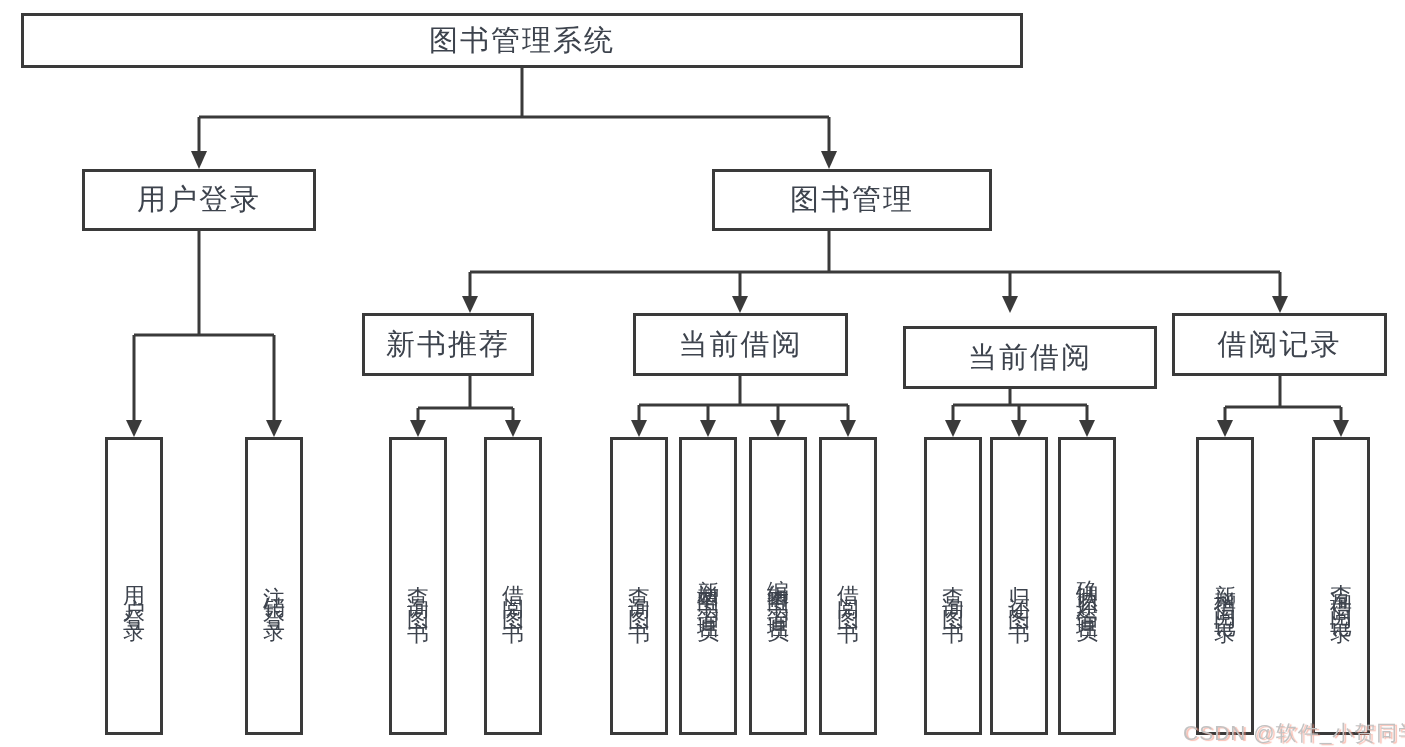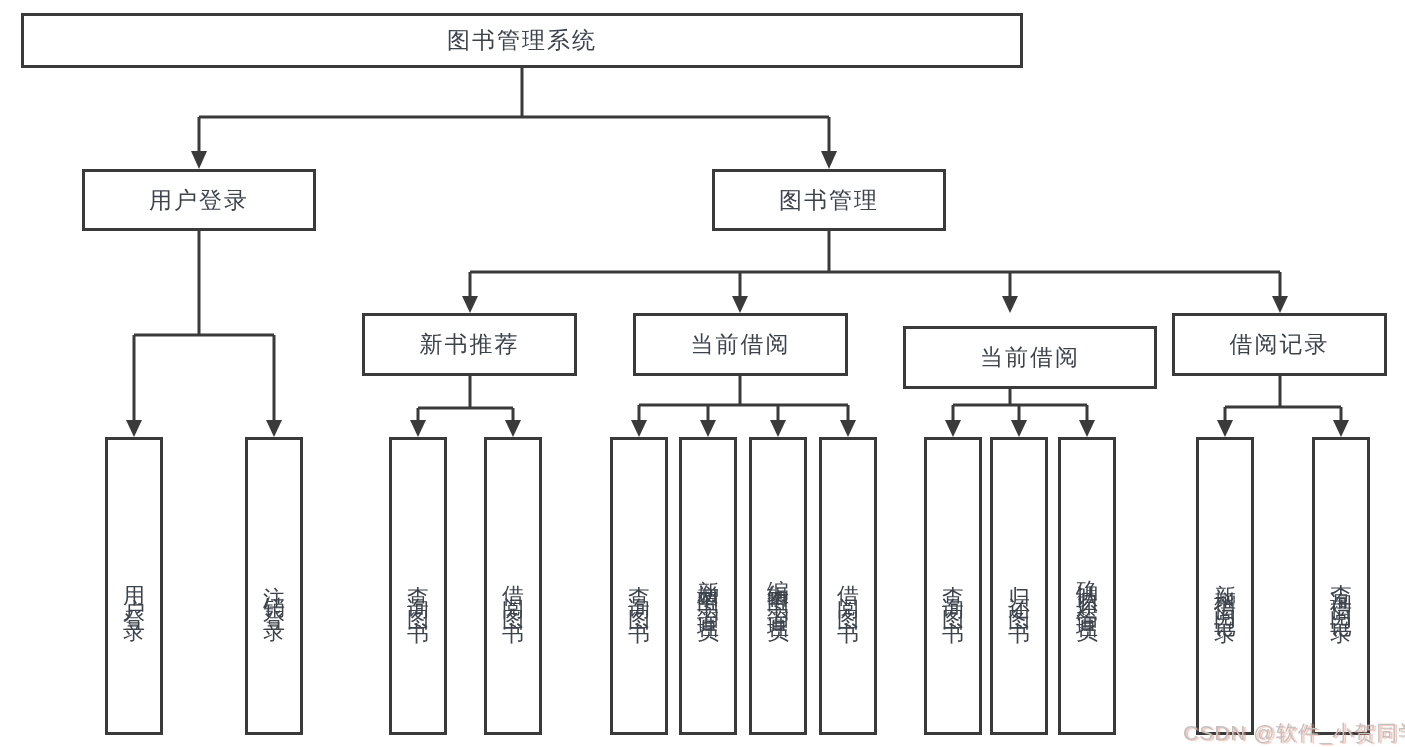--- a/index.html
+++ b/index.html
@@ -16,21 +16,21 @@
     box-sizing:border-box;
     border:3px solid #3a3a3a;
     background:#ffffff;
     display:flex;
     align-items:center;
     justify-content:center;
     color:#383838;
     z-index:2;
   }
   .box.h span{
-    font-size:23px;
+    font-size:29px;
     letter-spacing:2px;
     white-space:nowrap;
     color:#3d434d;
   }
   .box.v span{
     writing-mode:vertical-rl;
     font-size:22px;
     color:#3d434d;
     line-height:1;
   }
@@ -93,25 +93,25 @@
     </g>
   </svg>
 
   <div class="box h" style="left:21px;top:13px;width:1002px;height:55px">
     <span>图书管理系统</span>
   </div>
 
   <div class="box h" style="left:82px;top:169px;width:234px;height:62px">
     <span>用户登录</span>
   </div>
-  <div class="box h" style="left:712px;top:169px;width:234px;height:62px">
+  <div class="box h" style="left:712px;top:169px;width:280px;height:62px">
     <span>图书管理</span>
   </div>
 
-  <div class="box h" style="left:362px;top:313px;width:215px;height:63px">
+  <div class="box h" style="left:362px;top:313px;width:172px;height:63px">
     <span>新书推荐</span>
   </div>
   <div class="box h" style="left:633px;top:313px;width:215px;height:63px">
     <span>当前借阅</span>
   </div>
   <div class="box h" style="left:903px;top:326px;width:254px;height:63px">
     <span>当前借阅</span>
   </div>
   <div class="box h" style="left:1172px;top:313px;width:215px;height:63px">
     <span>借阅记录</span>

